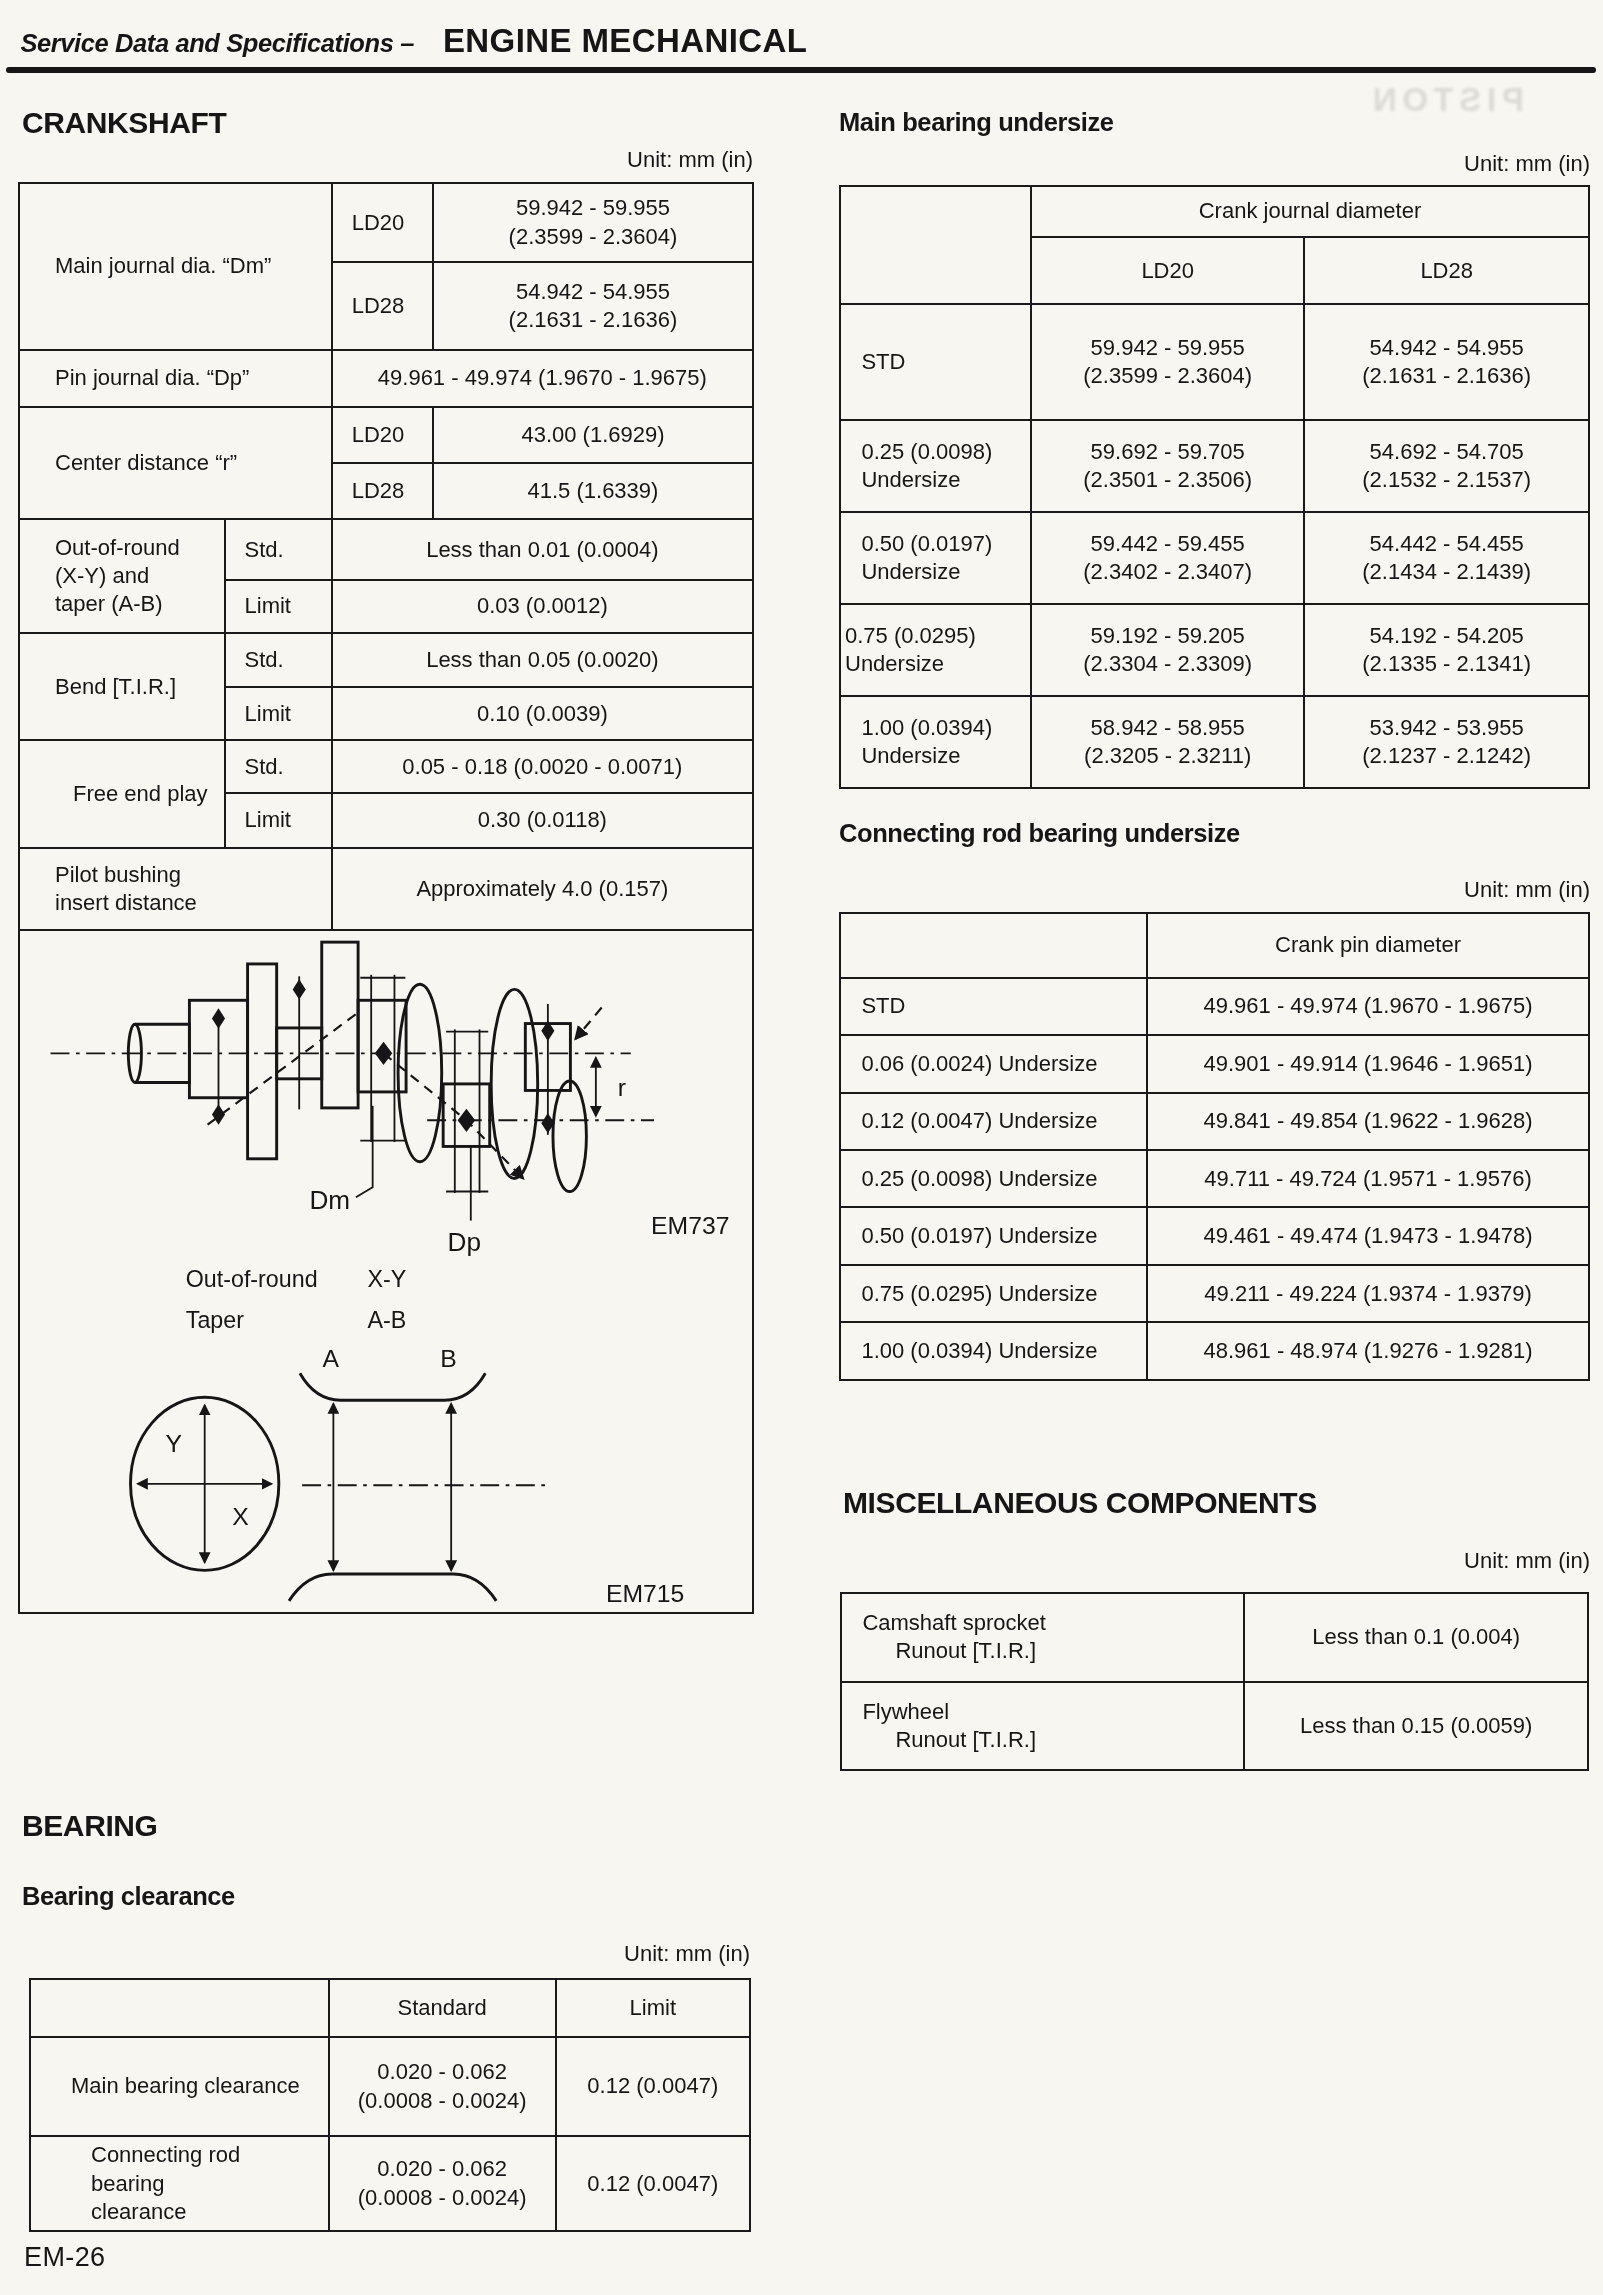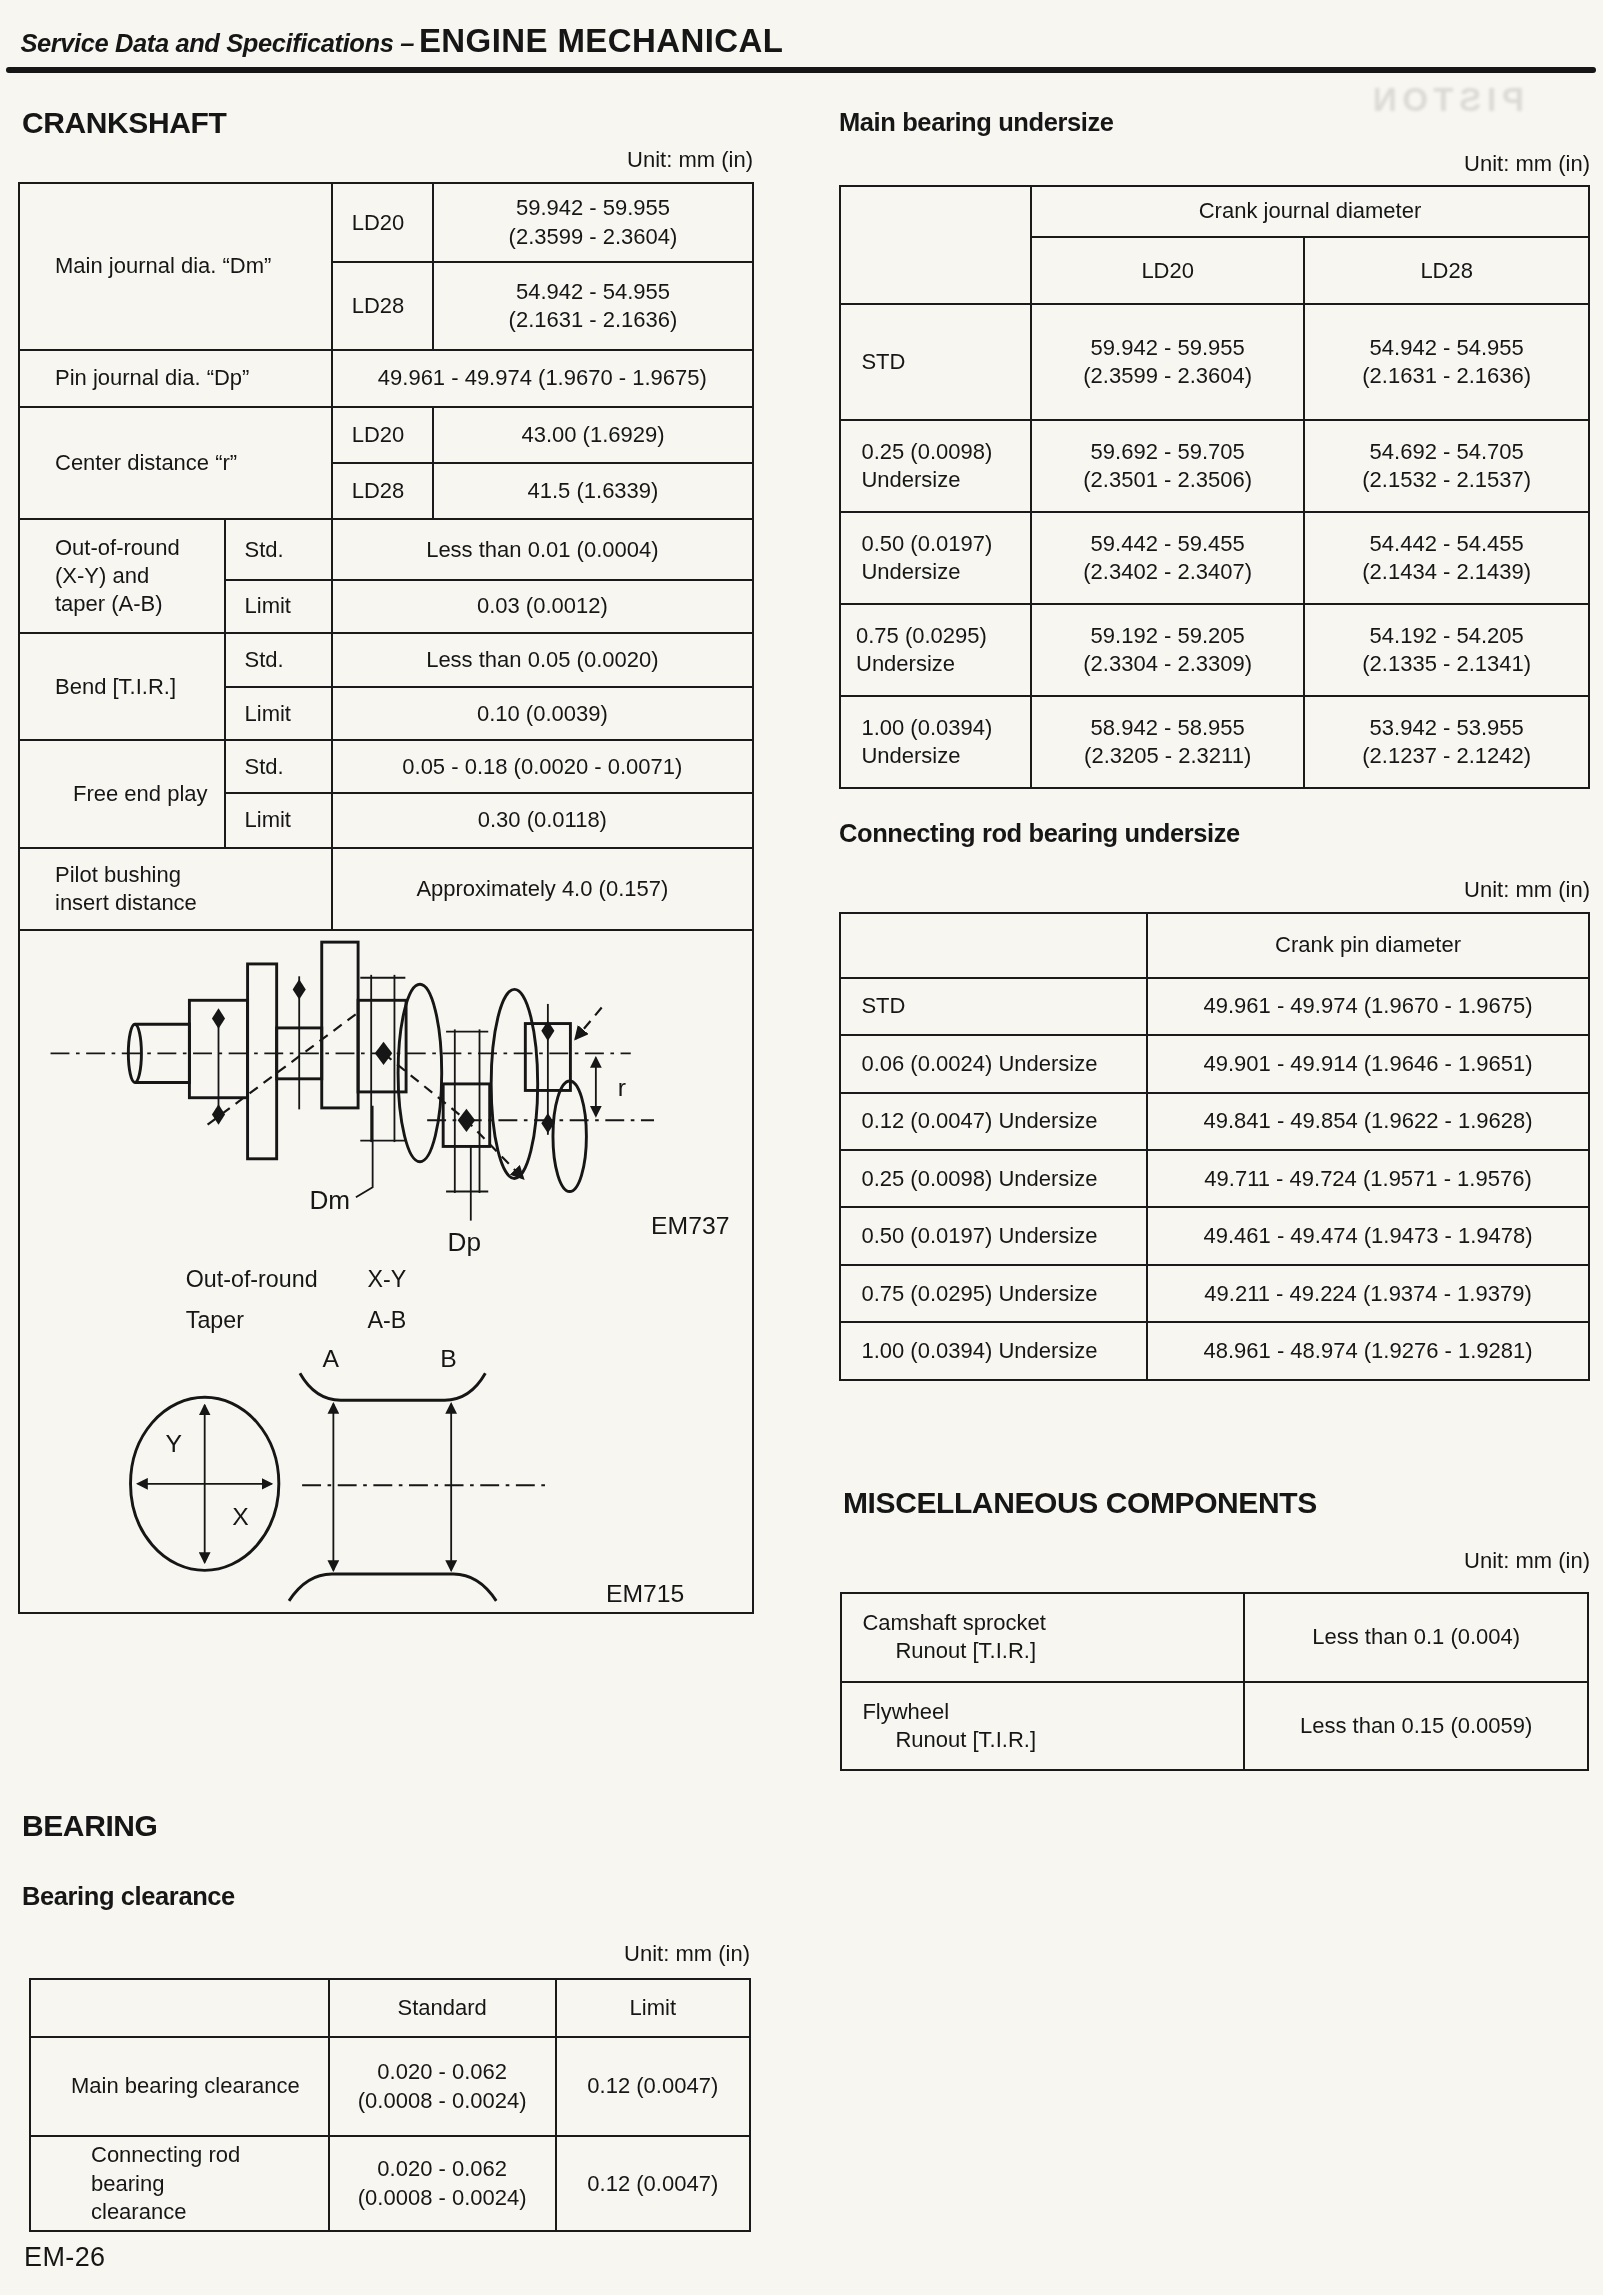--- a/index.html
+++ b/index.html
@@ -5,21 +5,21 @@
   html,body { margin:0; padding:0; background:#c9c7c2; }
   #page {
     position:relative; width:1604px; height:2295px; margin:0 auto;
     background:#f7f6f1; color:#161616;
     font-family:"Liberation Sans", sans-serif;
     overflow:hidden;
   }
   .abs { position:absolute; }
 
   
-  #header-line { left:20.4px; top:22px; display:flex; align-items:baseline; gap:5px; white-space:nowrap;justify-content:flex-end; }
+  #header-line { left:20.4px; top:22px; display:flex; align-items:baseline; gap:29px; white-space:nowrap;justify-content:flex-end; }
   .hdr-prefix { font-style:italic; font-size:25.5px; font-weight:600; letter-spacing:-0.4px; }
   .hdr-title  { font-size:33px; font-weight:bold; letter-spacing:0.4px; }
   #title-rule { left:5.8px; top:67px; width:1590px; height:5.8px; background:#161616; border-radius:2.9px; }
 
   .h1 { font-weight:bold; font-size:30px; letter-spacing:-0.4px; white-space:nowrap; }
   .h2 { font-weight:bold; font-size:25.5px; letter-spacing:-0.4px; white-space:nowrap; }
   .unit { font-size:22px; text-align:right; white-space:nowrap; }
 
   table { border-collapse:collapse; table-layout:fixed; font-size:22px; line-height:1.28; background:#f7f6f1; }
   table, td { border:2.2px solid #1a1a1a; }
@@ -266,21 +266,21 @@
     </tr>
     <tr style="height:87px;">
       <td class="lbl preline" style="padding-left:20.4px;">0.50 (0.0197)
 Undersize</td>
       <td class="ctr preline">59.442 - 59.455
 (2.3402 - 2.3407)</td>
       <td class="ctr preline">54.442 - 54.455
 (2.1434 - 2.1439)</td>
     </tr>
     <tr style="height:87px;">
-      <td class="lbl preline" style="padding-left:15px;">0.75 (0.0295)
+      <td class="lbl preline" style="padding-left:4px;">0.75 (0.0295)
 Undersize</td>
       <td class="ctr preline">59.192 - 59.205
 (2.3304 - 2.3309)</td>
       <td class="ctr preline">54.192 - 54.205
 (2.1335 - 2.1341)</td>
     </tr>
     <tr style="height:87px;">
       <td class="lbl preline" style="padding-left:20.4px;">1.00 (0.0394)
 Undersize</td>
       <td class="ctr preline">58.942 - 58.955

